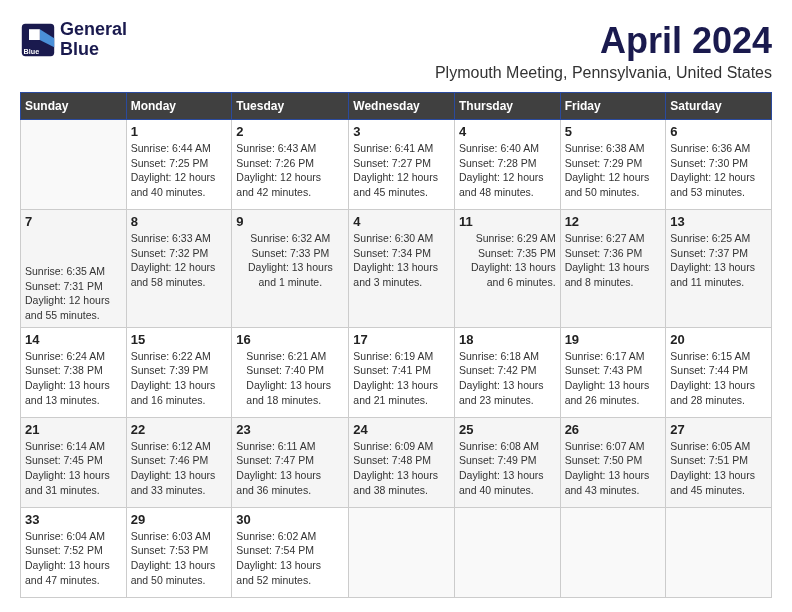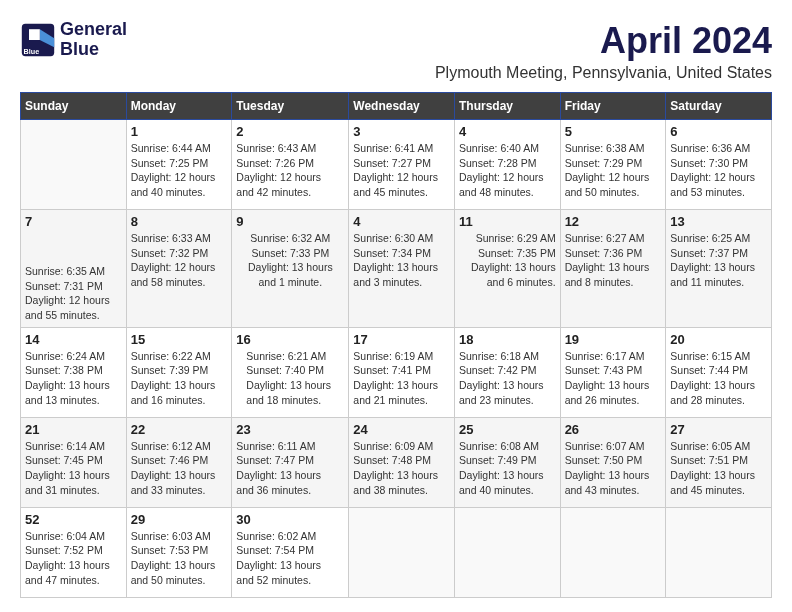--- a/index.html
+++ b/index.html
@@ -316,21 +316,21 @@
         <td>
           <span class="day-number">27</span>
           <div class="day-info" style="white-space: pre-line;">Sunrise: 6:05 AM
 Sunset: 7:51 PM
 Daylight: 13 hours
 and 45 minutes.</div>
         </td>
       </tr>
       <tr>
         <td>
-          <span class="day-number">52</span>
+          <span class="day-number">33</span>
           <div class="day-info" style="white-space: pre-line;">Sunrise: 6:04 AM
 Sunset: 7:52 PM
 Daylight: 13 hours
 and 47 minutes.</div>
         </td>
         <td>
           <span class="day-number">29</span>
           <div class="day-info" style="white-space: pre-line;">Sunrise: 6:03 AM
 Sunset: 7:53 PM
 Daylight: 13 hours

